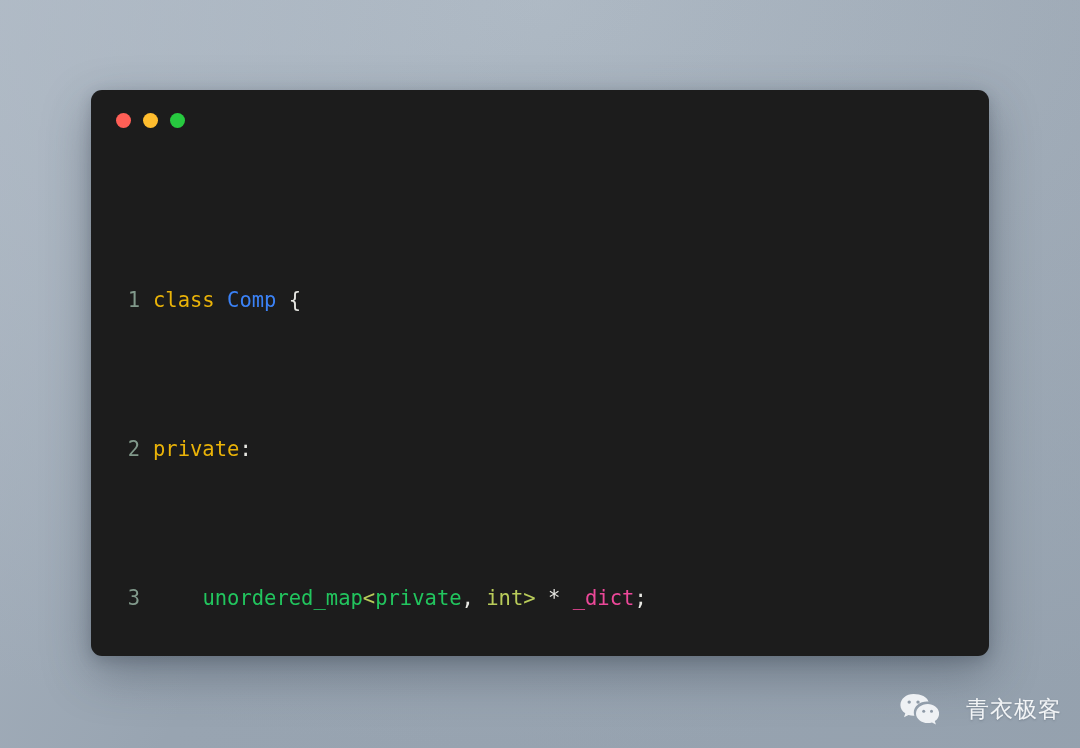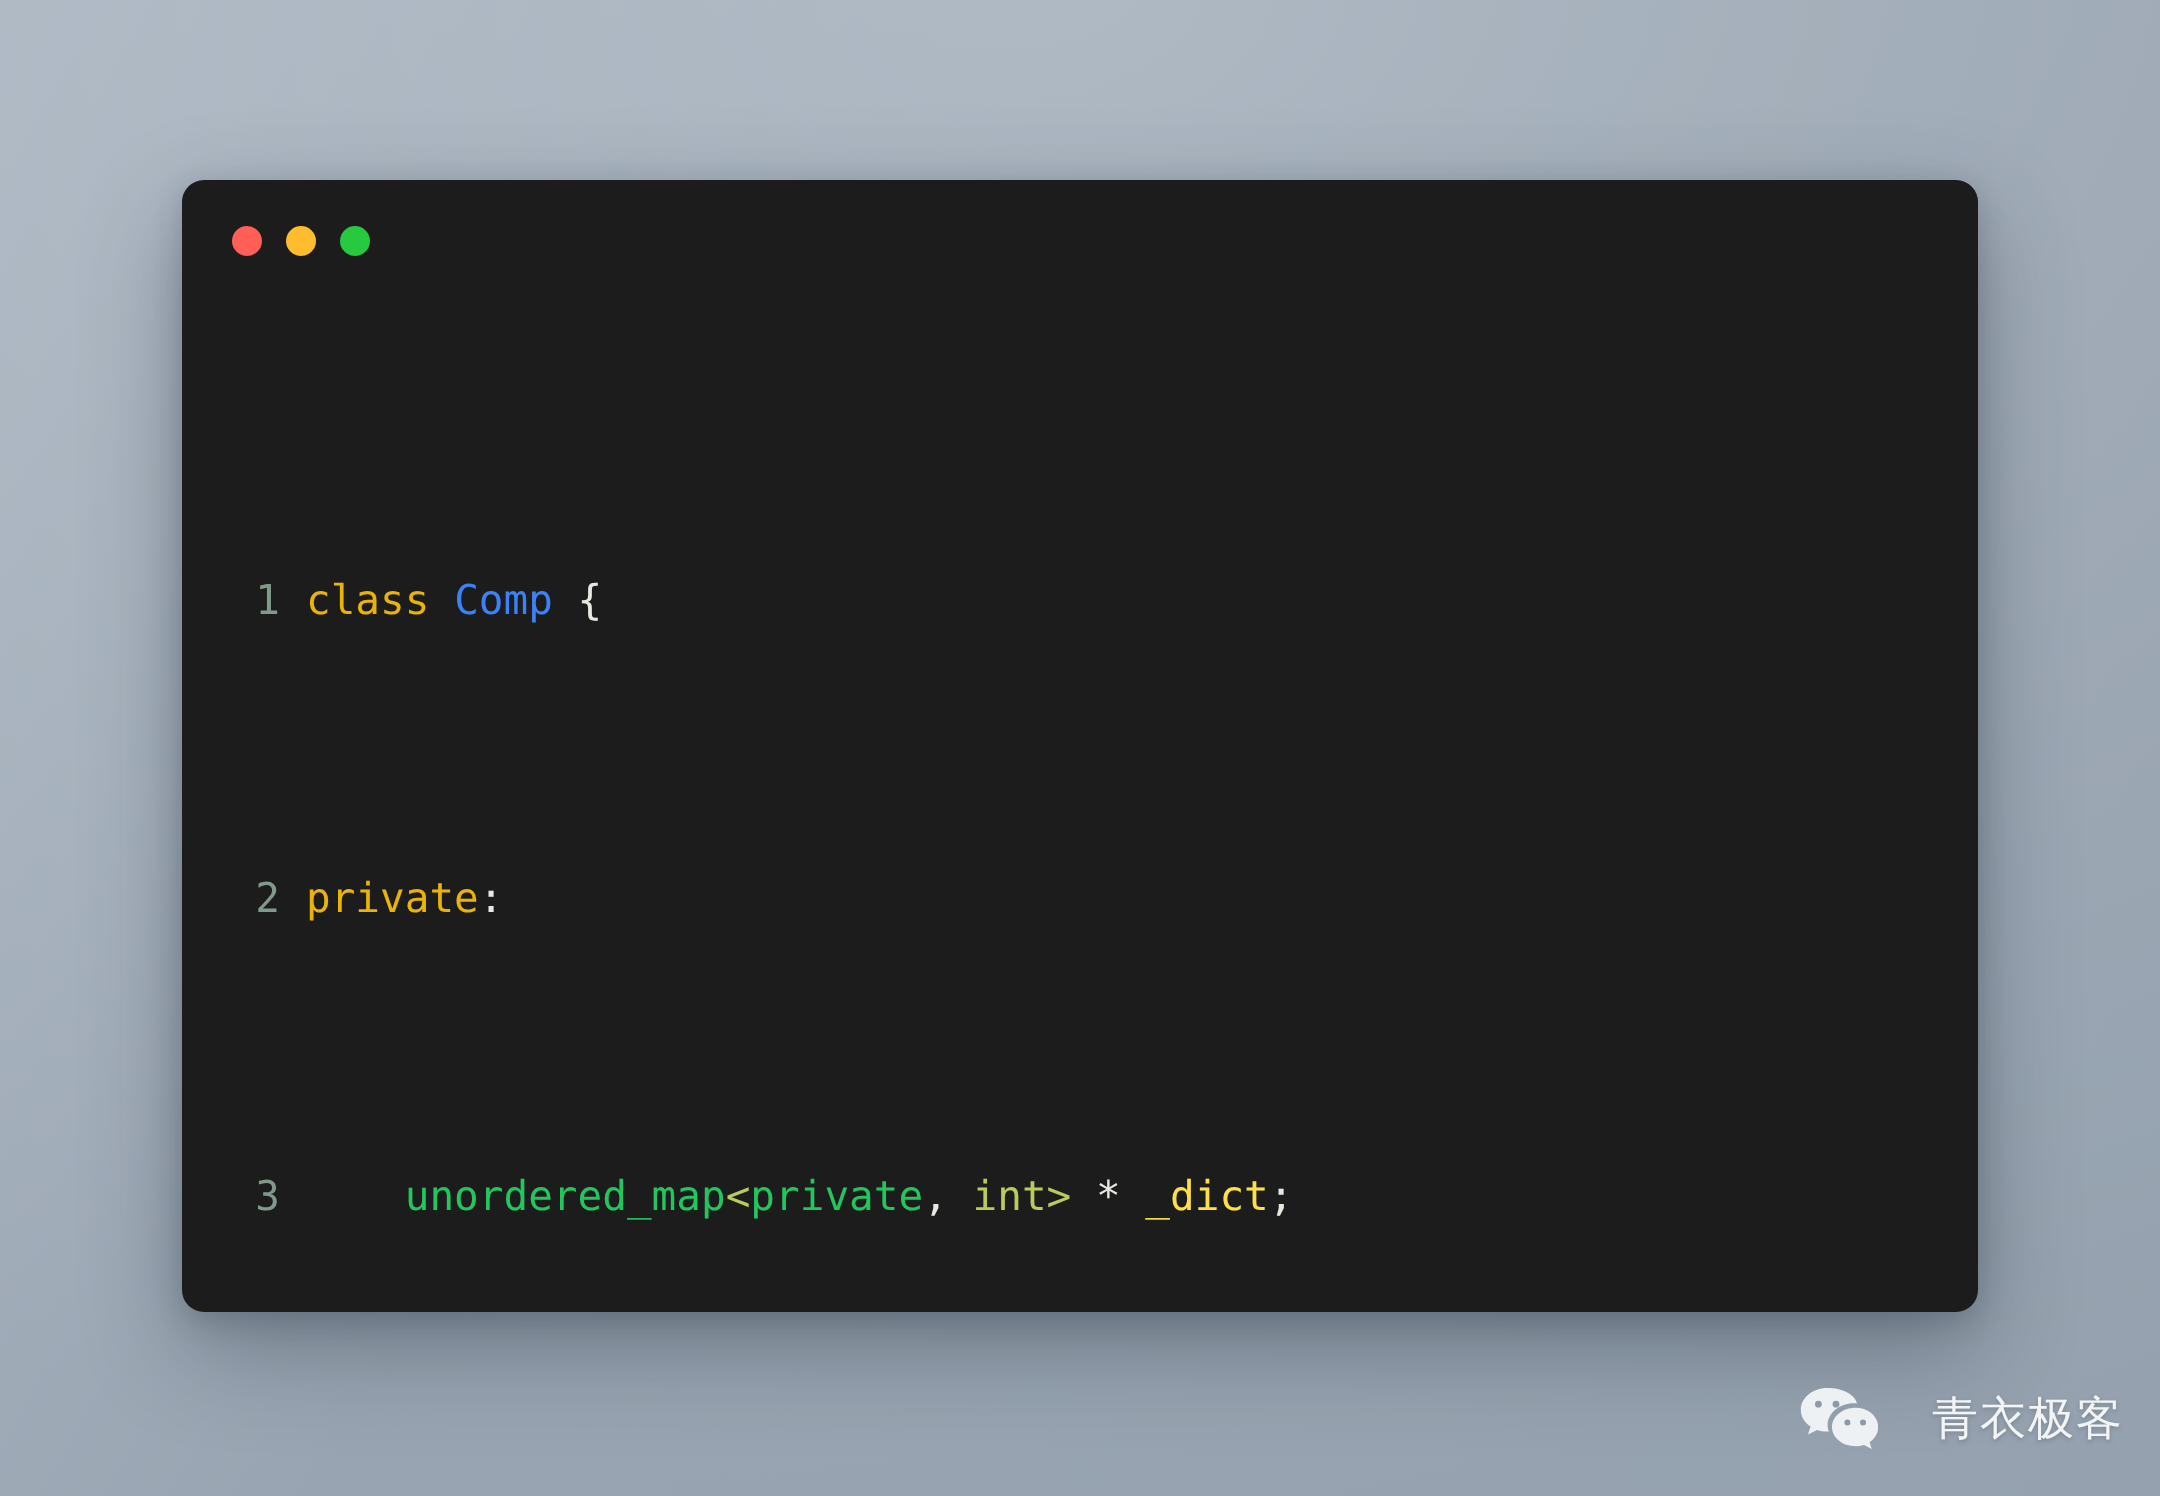--- a/index.html
+++ b/index.html
@@ -88,21 +88,21 @@
   }
   .lc {
     color: #e8e8e3;
     flex: 1;
   }
 
   
   .t-kw   { color: #eab308; }  
   .t-type { color: #b9cc5a; }  
   .t-cls  { color: #3b82f6; }  
-  .t-var  { color: #fde047; }  
+  .t-var  { color: #ec4899; }  
   .t-id   { color: #22c55e; }  
   .t-pl   { color: #e8e8e3; }  
 
   
   .watermark {
     position: absolute;
     right: 18px;
     bottom: 22px;
     display: flex;
     align-items: center;

